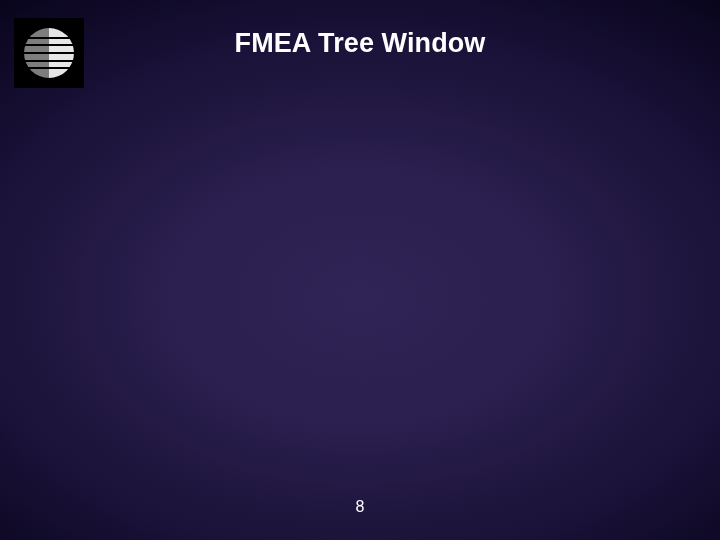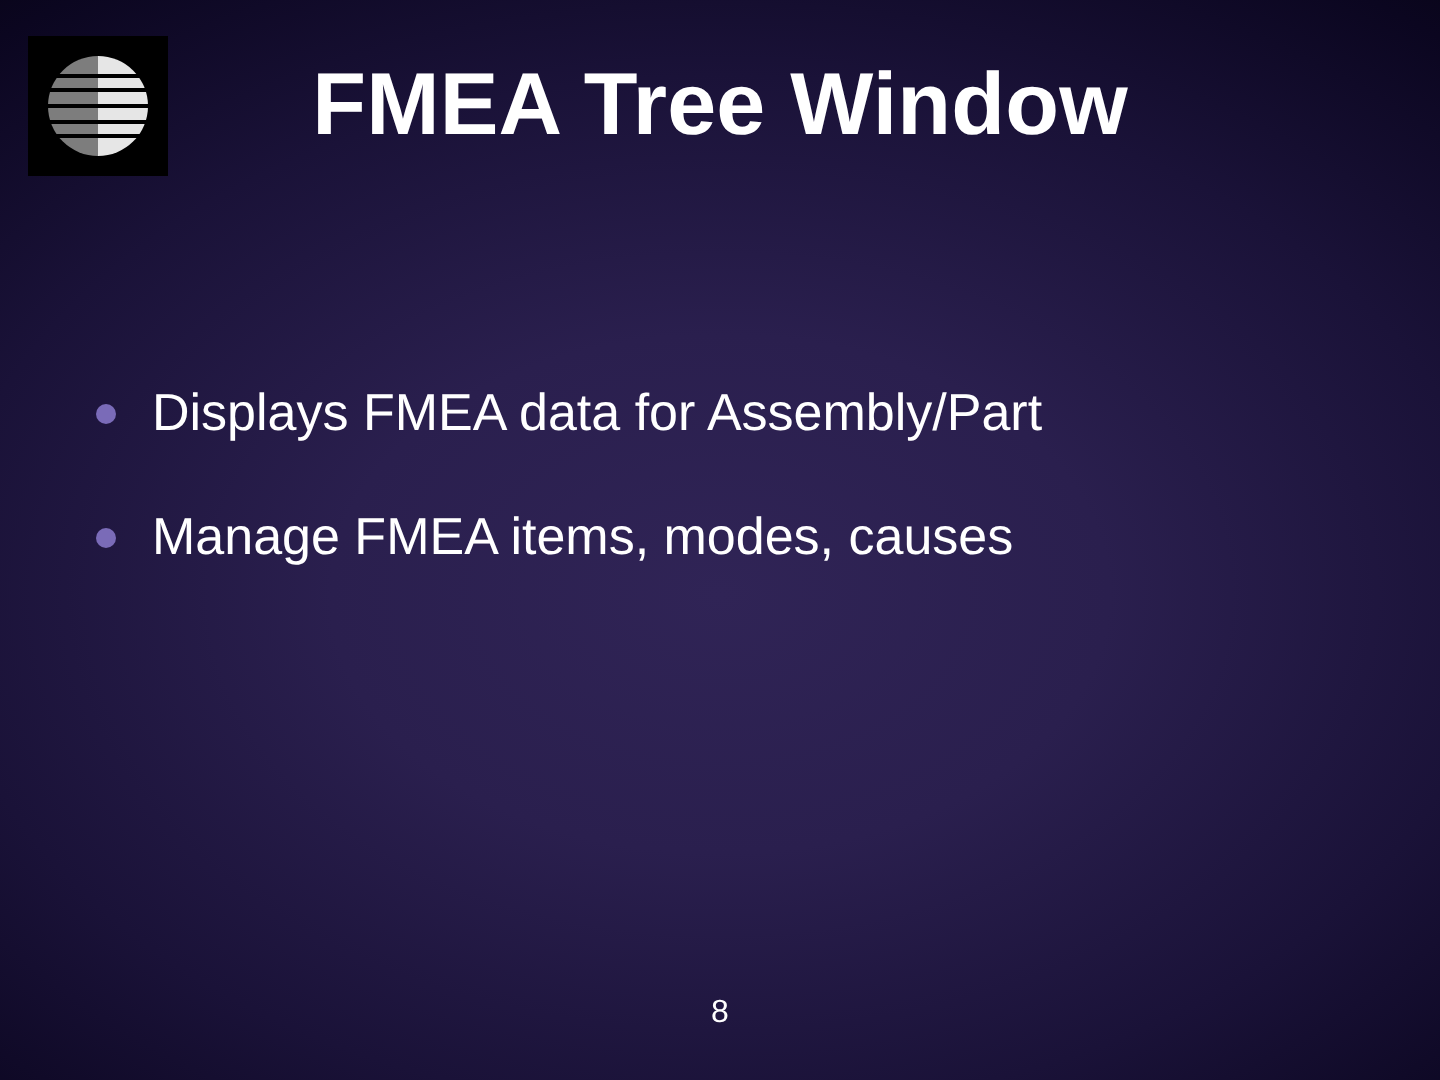--- a/index.html
+++ b/index.html
@@ -29,21 +29,21 @@
     justify-content: center;
   }
   .logo svg { display: block; }
   .title {
     position: absolute;
     top: 28px;
     left: 0;
     right: 0;
     text-align: center;
     color: #fff;
-    font-size: 44px;
+    font-size: 27px;
     font-weight: bold;
     letter-spacing: 0.1px;
   }
   .body {
     position: absolute;
     top: 190px;
     left: 48px;
     right: 40px;
     color: #fff;
     font-size: 26px;
@@ -96,26 +96,16 @@
         <line x1="2" y1="19" x2="52" y2="19"></line>
         <line x1="2" y1="27" x2="52" y2="27"></line>
         <line x1="2" y1="35" x2="52" y2="35"></line>
         <line x1="4" y1="42" x2="50" y2="42"></line>
       </g>
     </svg>
   </div>
 
   <div class="title">FMEA Tree Window</div>
 
-  <div class="body">
-    <div class="bullet-row">
-      <div class="bullet-dot"></div>
-      <div class="bullet-text">Displays FMEA data for Assembly/Part</div>
-    </div>
-    <div class="bullet-row">
-      <div class="bullet-dot"></div>
-      <div class="bullet-text">Manage FMEA items, modes, causes</div>
-    </div>
-  </div>
 
   <div class="page-number">8</div>
 
 </div>
 
 </body></html>

